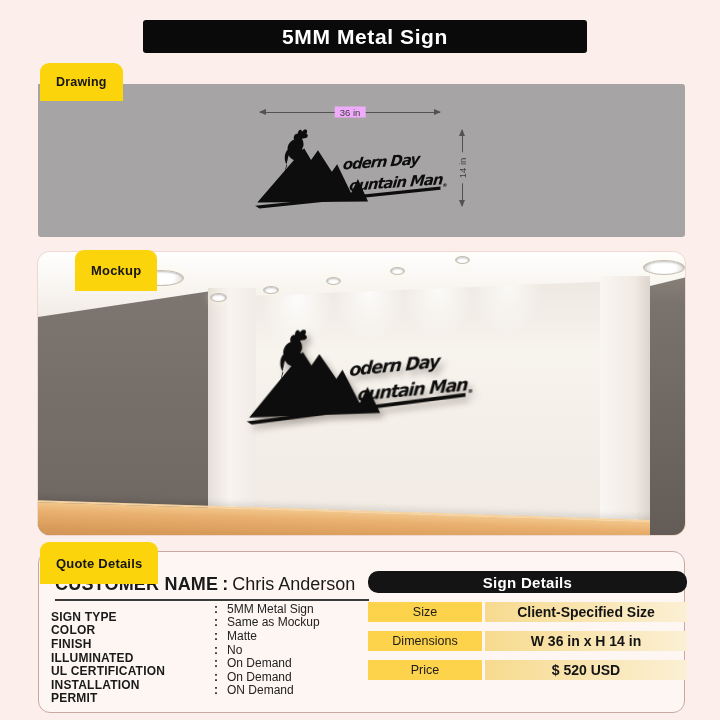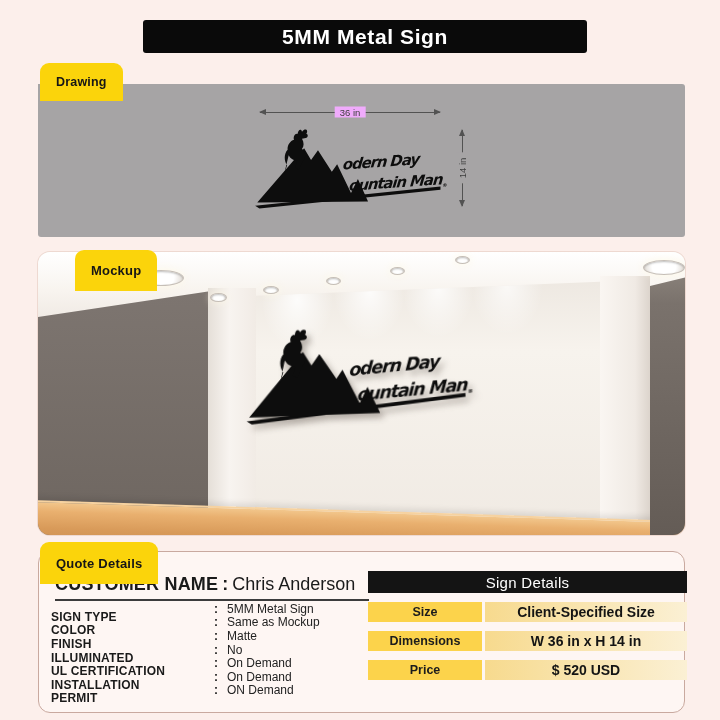--- a/index.html
+++ b/index.html
@@ -106,27 +106,27 @@
     padding:0 14px 4px 0;white-space:nowrap;
   }
   .customer-label{font-weight:bold;letter-spacing:.2px;}
   .customer-sep{font-weight:bold;padding:0 4px;}
   .specs{position:absolute;left:12px;top:50px;}
   .spec-row{display:flex;align-items:center;height:13.6px;font-size:12px;}
   .spec-label{width:163px;font-weight:bold;letter-spacing:.2px;margin-top:16px;}
   .spec-sep{width:13px;font-weight:bold;}
   .spec-value{color:#222;}
   .sign-table{position:absolute;left:329px;top:19px;width:319px;}
-  .st-header{height:22px;background:#141414;color:#ffffff;border-radius:0;
-    display:flex;align-items:center;justify-content:center;
-    font-size:15px;font-weight:normal;letter-spacing:.3px;}
+  .st-header{height:22px;background:#141414;color:#ffffff;border-radius:10px;
+    display:flex;align-items:center;justify-content:center;
+    font-size:15px;font-weight:bold;letter-spacing:.3px;}
   .st-row{display:flex;margin-top:9px;height:20px;}
   .st-label{width:114px;margin-right:3px;background:#fcd34b;
     display:flex;align-items:center;justify-content:center;
-    font-size:12.5px;font-weight:bold;color:#1c1c1c;}
+    font-size:12.5px;font-weight:normal;color:#1c1c1c;}
   .st-value{flex:1;background:linear-gradient(90deg,#f7da8e 0%,#fbf0d4 100%);
     display:flex;align-items:center;justify-content:center;
     font-size:14px;font-weight:bold;color:#141414;}
   
   symbol{overflow:visible;}
   .logo-fill{fill:#0d0d0d;}
   .logo-text{
     font-family:"DejaVu Sans",sans-serif;
     font-weight:bold;font-style:italic;
     fill:#0d0d0d;letter-spacing:-2px;

